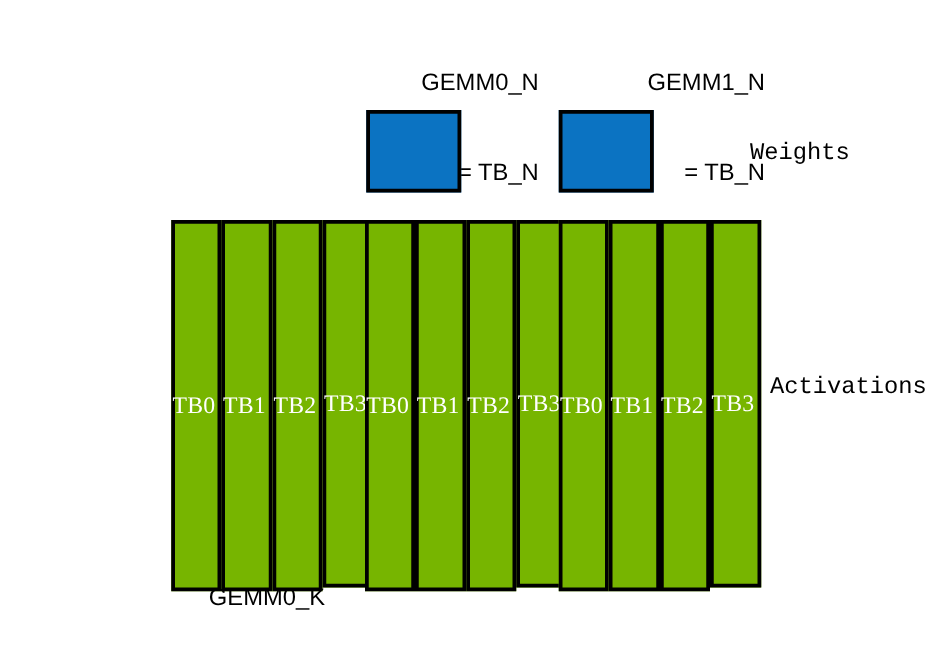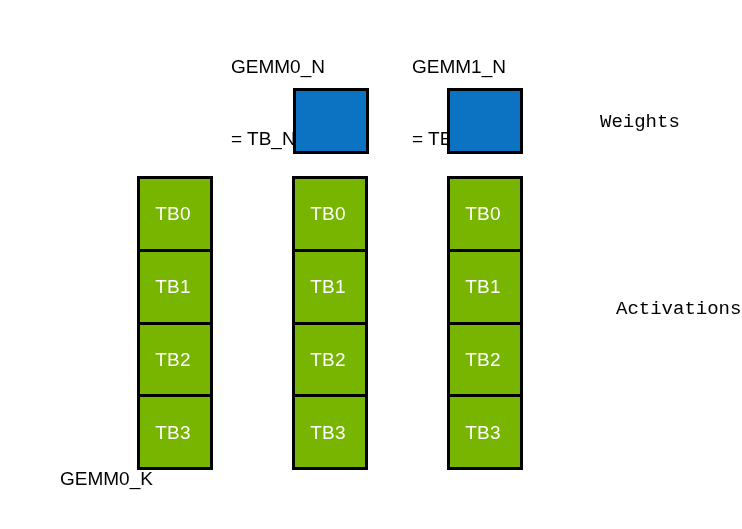--- a/index.html
+++ b/index.html
@@ -18,42 +18,43 @@
     background: #ffffff;
     overflow: hidden;
   }
 
   .lbl {
     position: absolute;
     font-size: 19px;
     line-height: 24px;
     color: #000000;
     white-space: pre;
-    text-align: left;
+    text-align: right;
   }
   .lbl.center {
     transform: translateX(-50%);
   }
   .lbl.left {
     text-align: left;
     font-family: Liberation Mono, monospace;
   }
 
   .weight-box {
     position: absolute;
     background: #0b73c2;
     border: 3px solid #000000;
     box-sizing: border-box;
   }
 
   .column {
     position: absolute;
     box-sizing: border-box;
     display: flex;
-    flex-direction: column;
+    flex-direction: row;
+    font-family: Liberation Serif, serif;
   }
   .cell {
     flex: 1 1 0;
     background: #77b500;
     border: 3px solid #000000;
     box-sizing: border-box;
     display: flex;
     align-items: center;
     justify-content: center;
     margin-bottom: -3px;

